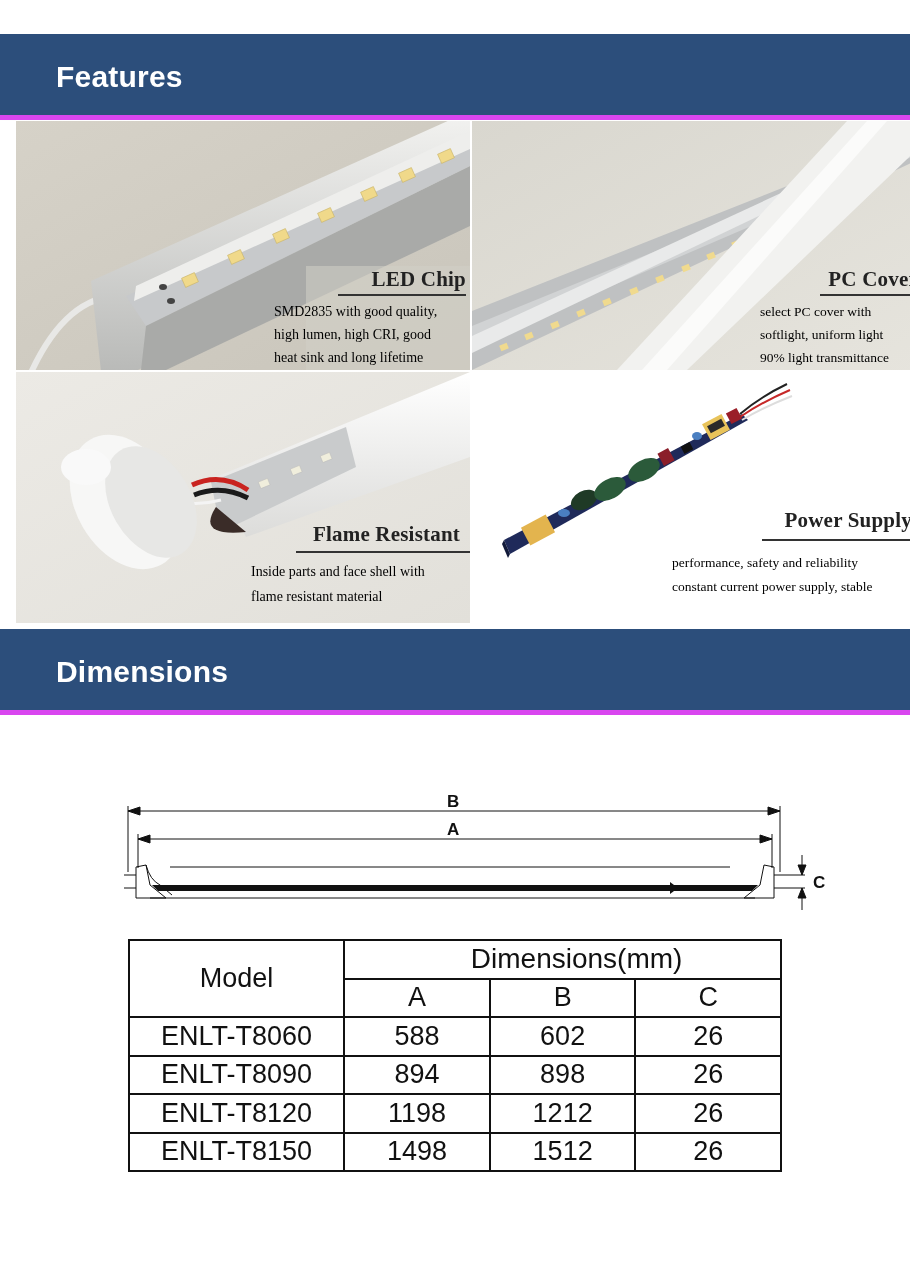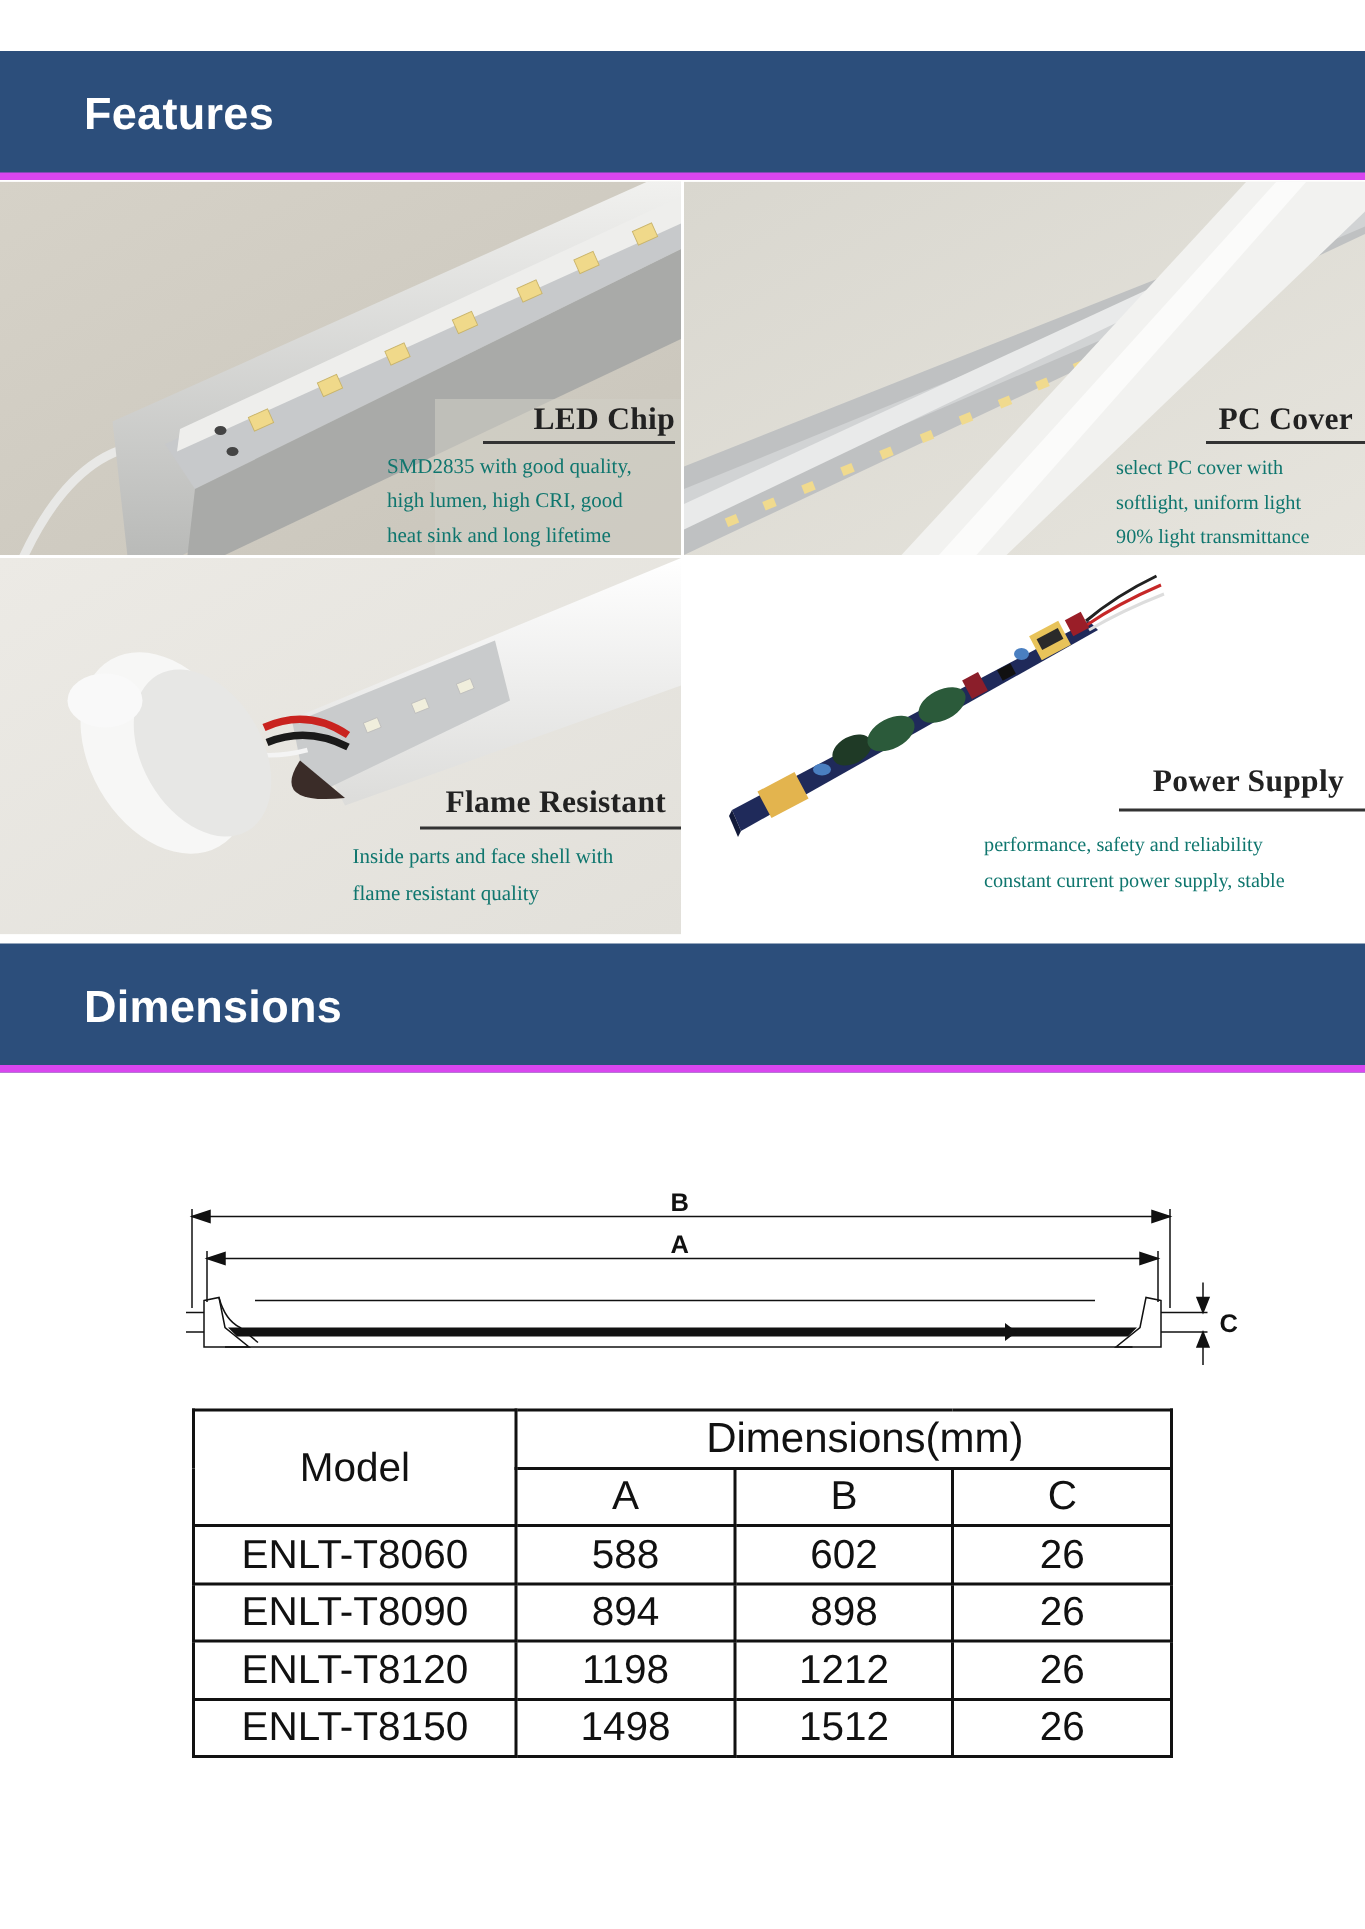--- a/index.html
+++ b/index.html
@@ -15,26 +15,26 @@
     position: absolute; left: 56px;
     color: #ffffff; font-weight: bold; font-size: 30px;
     font-family: "Liberation Sans", sans-serif;
     letter-spacing: 0.2px;
   }
   #features-banner { top: 34px; height: 86px; }
   #features-banner .banner-title { top: 26px; }
   #dimensions-banner { top: 629px; height: 86px; }
   #dimensions-banner .banner-title { top: 26px; }
 
-  .panel { position: absolute; overflow: hidden; }
+  .panel { position: absolute; overflow: hidden; margin-left: 16px; }
   .panel svg.bg { position: absolute; left: 0; top: 0; }
   .caption { position: absolute; font-family: "Liberation Serif", serif; color: #222; }
   .cap-title { font-size: 21px; font-weight: bold; text-align: right; color: #222; letter-spacing: 0.2px; }
   .cap-rule { height: 2px; background: #333; }
-  .cap-body { font-size: 14px; line-height: 23px; color: #0f766e; margin-top: 4px; white-space: nowrap; }
+  .cap-body { font-size: 14px; line-height: 23px; color: #000000; margin-top: 4px; white-space: nowrap; }
 
   #panel-led { left: 0; top: 121px; width: 454px; height: 249px; }
   #panel-pc { left: 456px; top: 121px; width: 542px; height: 249px; }
   #panel-flame { left: 0; top: 372px; width: 454px; height: 251px; }
   #panel-power { left: 456px; top: 372px; width: 454px; height: 251px; }
 
   #diagram { position: absolute; left: 110px; top: 780px; width: 720px; height: 140px; }
   .dim-letter { position: absolute; font-family: "Liberation Sans", sans-serif; font-weight: bold; font-size: 17px; color: #111; }
 
   #dim-table {
@@ -161,21 +161,21 @@
     <path d="M120 110 Q160 140 205 128" stroke="#f4f4f4" stroke-width="3" fill="none"></path>
     <ellipse cx="110" cy="130" rx="50" ry="72" fill="#f7f7f6" transform="rotate(-30 110 130)"></ellipse>
     <ellipse cx="135" cy="130" rx="40" ry="60" fill="#e7e7e5" transform="rotate(-30 135 130)"></ellipse>
     <ellipse cx="70" cy="95" rx="25" ry="18" fill="#f9f9f9"></ellipse>
   </svg>
   <div class="caption" style="left: 230px; top: 150px; width: 224px;">
     <div class="cap-title" style="padding-right: 10px;">Flame Resistant</div>
     <div class="cap-rule" style="margin-left: 50px; margin-top: 4px;"></div>
     <div class="cap-body" style="margin-top: 6px; line-height: 25px; padding-left: 5px;">
       <div>Inside parts and face shell with</div>
-      <div>flame resistant quality</div>
+      <div>flame resistant material</div>
     </div>
   </div>
 </div>
 
 <div class="panel" id="panel-power">
   <svg class="bg" width="454" height="251">
     <rect width="454" height="251" fill="#ffffff"></rect>
     <polygon points="32,168 270,42 276,48 38,182" fill="#1f2a5a"></polygon>
     <polygon points="32,168 38,182 36,186 30,172" fill="#121a3a"></polygon>
     <path d="M268 45 Q290 30 318 18" stroke="#c62828" stroke-width="2" fill="none"></path>

